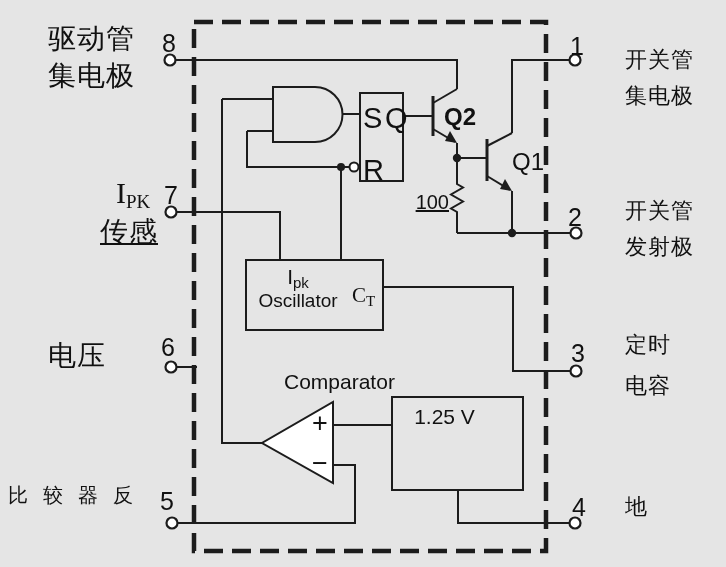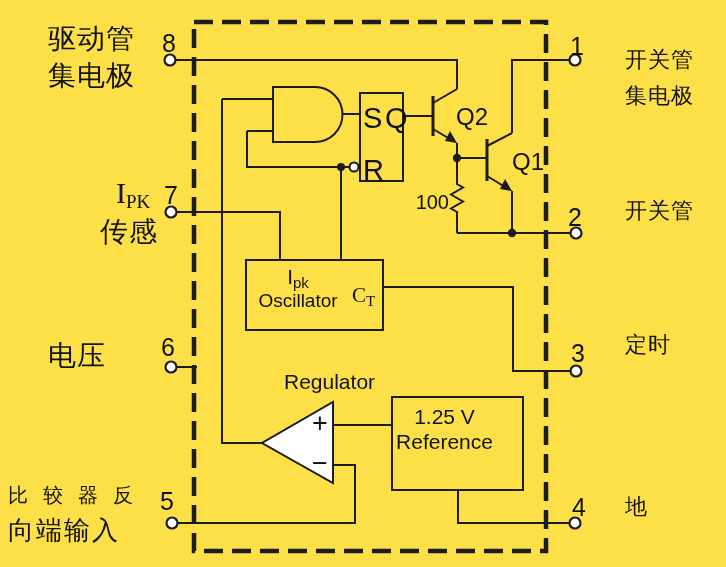--- a/index.html
+++ b/index.html
@@ -1,16 +1,16 @@
 <!DOCTYPE html>
 <html><head>
 <meta charset="utf-8">
 <style>
   html,body{margin:0;padding:0;background:#ffffff;}
-  #stage{position:relative;width:726px;height:567px;background:#fde047;overflow:hidden;
+  #stage{position:relative;width:726px;height:567px;background:#e5e5e5;overflow:hidden;
          font-family:"Liberation Sans",sans-serif;color:#111111;}
   #wires{position:absolute;left:0;top:0;}
   .lbl{position:absolute;white-space:nowrap;color:#111111;}
   .cjk{font-size:28px;line-height:37px;letter-spacing:1px;}
   .cjk-r{font-size:22px;line-height:36px;letter-spacing:1px;}
   .spread{font-size:20px;line-height:35px;letter-spacing:15px;}
   .spread2{font-size:26px;line-height:35px;letter-spacing:2px;}
   .num{font-size:25px;}
   .blk{font-size:21px;}
   .osc{font-size:19px;}
@@ -119,67 +119,67 @@
       <polygon points="512,191 500,189 505,179"></polygon>
     </g>
   </svg>
 
   <div class="lbl cjk" style="left:48px;top:20px;">
     <div>驱动管</div>
     <div>集电极</div>
   </div>
 
   <div class="lbl serif" style="left:116px;top:176px;"><span>I</span><span class="subbig">PK</span></div>
-  <div class="lbl cjk" style="left:100px;top:213px;">传感</div>
+  <div class="lbl cjk" style="left:100px;top:213px;text-decoration:underline;">传感</div>
 
   <div class="lbl cjk" style="left:48px;top:337px;">
     <div>电压</div>
   </div>
 
   <div class="lbl" style="left:8px;top:478px;">
     <div class="spread">比较器反</div>
-    <div class="spread2">向端输入</div>
   </div>
 
   <div class="lbl cjk-r" style="left:625px;top:42px;">
     <div>开关管</div>
     <div>集电极</div>
   </div>
   <div class="lbl cjk-r" style="left:625px;top:193px;">
     <div>开关管</div>
+    <div>发射极</div>
   </div>
   <div class="lbl cjk-r" style="left:625px;top:324px;line-height:41px;">
     <div>定时</div>
+    <div>电容</div>
   </div>
   <div class="lbl cjk-r" style="left:625px;top:489px;">地</div>
 
   <div class="lbl num" style="left:162px;top:29px;">8</div>
   <div class="lbl num" style="left:164px;top:181px;">7</div>
   <div class="lbl num" style="left:161px;top:333px;">6</div>
   <div class="lbl num" style="left:160px;top:487px;">5</div>
   <div class="lbl num" style="left:570px;top:32px;">1</div>
   <div class="lbl num" style="left:568px;top:203px;">2</div>
   <div class="lbl num" style="left:571px;top:339px;">3</div>
   <div class="lbl num" style="left:572px;top:493px;">4</div>
 
   <div class="lbl latch-t" style="left:363px;top:102px;">S</div>
   <div class="lbl latch-t" style="left:385px;top:102px;">Q</div>
   <div class="lbl latch-t" style="left:363px;top:154px;">R</div>
 
-  <div class="lbl qlbl" style="left:456px;top:103px;">Q2</div>
+  <div class="lbl qlbl" style="left:444px;top:103px;font-weight:bold;">Q2</div>
   <div class="lbl qlbl" style="left:512px;top:148px;">Q1</div>
 
-  <div class="lbl" style="left:413px;top:191px;width:36px;text-align:right;font-size:20px;">100</div>
+  <div class="lbl" style="left:413px;top:191px;width:36px;text-align:right;font-size:20px;text-decoration:underline;">100</div>
 
   <div class="lbl ctr osc" style="left:246px;top:265px;width:104px;font-size:21px;"><span>I</span><span class="sub">pk</span></div>
   <div class="lbl ctr osc" style="left:246px;top:290px;width:104px;">Oscillator</div>
   <div class="lbl blk" style="left:352px;top:283px;font-family:Liberation Serif, serif;"><span>C</span><span class="sub">T</span></div>
 
-  <div class="lbl blk" style="left:284px;top:370px;">Regulator</div>
+  <div class="lbl blk" style="left:284px;top:370px;">Comparator</div>
   <div class="lbl pm" style="left:312px;top:413px;">+</div>
   <div class="lbl pm" style="left:312px;top:453px;">−</div>
 
   <div class="lbl ctr blk" style="left:392px;top:404px;width:105px;line-height:25px;">
     <div>1.25 V</div>
-    <div>Reference</div>
   </div>
 
 </div>
 
 </body></html>

